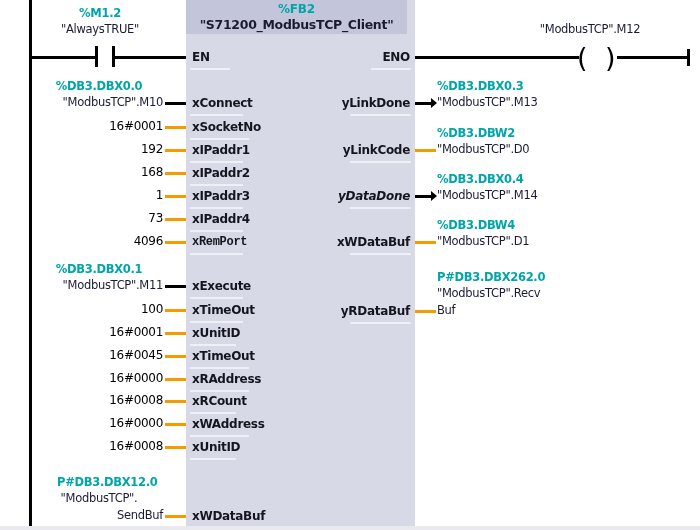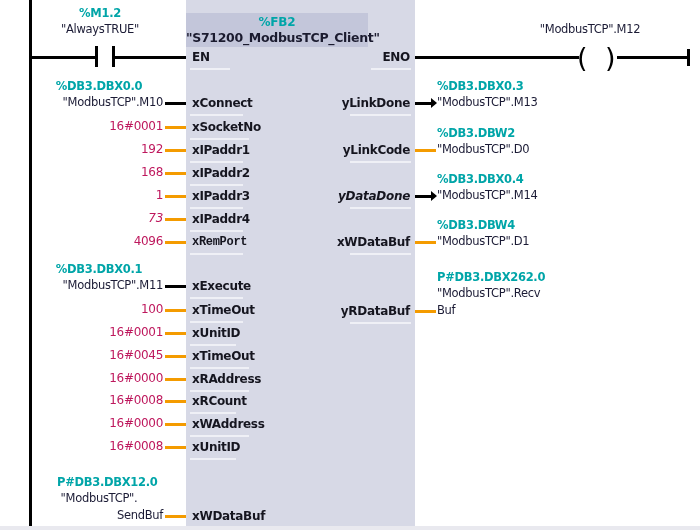--- a/index.html
+++ b/index.html
@@ -69,21 +69,21 @@
     font-size:11.5px;font-weight:bold;color:#00a5a8;
     letter-spacing:-0.3px;white-space:nowrap;line-height:14px;
   }
   .sym{
     position:absolute;
     font-size:11.5px;color:#1b1b35;
     letter-spacing:-0.3px;white-space:nowrap;line-height:14px;
   }
   .const{
     position:absolute;
-    font-size:12px;color:#be185d;
+    font-size:12px;color:#000000;
     letter-spacing:-0.3px;white-space:nowrap;line-height:14px;
     text-align:right;
   }
   .ralign{text-align:right;}
 
   
   .stub{position:absolute;height:3px;}
   .stub.bool{background:#000000;}
   .stub.word{background:#f49b00;}
 
@@ -118,21 +118,21 @@
 
   <div class="rail hwire" style="left:414px;top:56px;width:165px;"></div>
   <div class="coil-paren" style="left:577px;top:44px;">(</div>
   <div class="coil-paren" style="left:605px;top:44px;">)</div>
   <div class="rail hwire" style="left:617px;top:56px;width:72px;"></div>
   <div class="coil-end" style="left:687px;top:49px;"></div>
 
   <div class="sym" style="left:500px;top:22px;width:180px;text-align:center;">"ModbusTCP".M12</div>
 
   <div class="fb-box" style="left:186px;top:0px;width:229px;height:527px;"></div>
-  <div class="fb-header" style="left:186px;top:13px;width:182px;height:34px;">
+  <div class="fb-header" style="left:186px;top:0px;width:221px;height:34px;">
     <div class="fb-num" style="margin-top:2px;">%FB2</div>
     <div class="fb-name">"S71200_ModbusTCP_Client"</div>
   </div>
 
   <div class="pin" style="left:192px;top:50px;">EN</div>
   <div class="pin-underline" style="left:190px;top:68px;width:40px;"></div>
   <div class="pin right" style="left:330px;top:50px;width:80px;">ENO</div>
   <div class="pin-underline" style="left:371px;top:68px;width:40px;"></div>
 
   <div id="pin-layer">
@@ -153,21 +153,21 @@
       <div class="pin-underline" style="left:190px;top:184px;width:52.8px;"></div>
       <div class="stub word" style="left:165px;top:172px;width:21px;"></div>
       <div class="const" style="left:35px;top:165px;width:128px;">168</div>
       <div class="pin" style="left:192px;top:189px;">xIPaddr3</div>
       <div class="pin-underline" style="left:190px;top:207px;width:52.8px;"></div>
       <div class="stub word" style="left:165px;top:195px;width:21px;"></div>
       <div class="const" style="left:35px;top:188px;width:128px;">1</div>
       <div class="pin" style="left:192px;top:212px;">xIPaddr4</div>
       <div class="pin-underline" style="left:190px;top:230px;width:52.8px;"></div>
       <div class="stub word" style="left:165px;top:218px;width:21px;"></div>
-      <div class="const" style="left:35px;top:211px;width:128px;font-style:italic;">73</div>
+      <div class="const" style="left:35px;top:211px;width:128px;">73</div>
       <div class="pin" style="left:192px;top:235px;font-family:Liberation Mono, monospace;">xRemPort</div>
       <div class="pin-underline" style="left:190px;top:253px;width:52.8px;"></div>
       <div class="stub word" style="left:165px;top:241px;width:21px;"></div>
       <div class="const" style="left:35px;top:234px;width:128px;">4096</div>
       <div class="pin" style="left:192px;top:279px;">xExecute</div>
       <div class="pin-underline" style="left:190px;top:297px;width:52.8px;"></div>
       <div class="stub bool" style="left:165px;top:285px;width:21px;"></div>
       <div class="addr" style="left:35px;top:262px;width:128px;text-align:center;">%DB3.DBX0.1</div>
       <div class="sym" style="left:35px;top:278px;width:128px;text-align:right;">"ModbusTCP".M11</div>
       <div class="pin" style="left:192px;top:303px;">xTimeOut</div>

